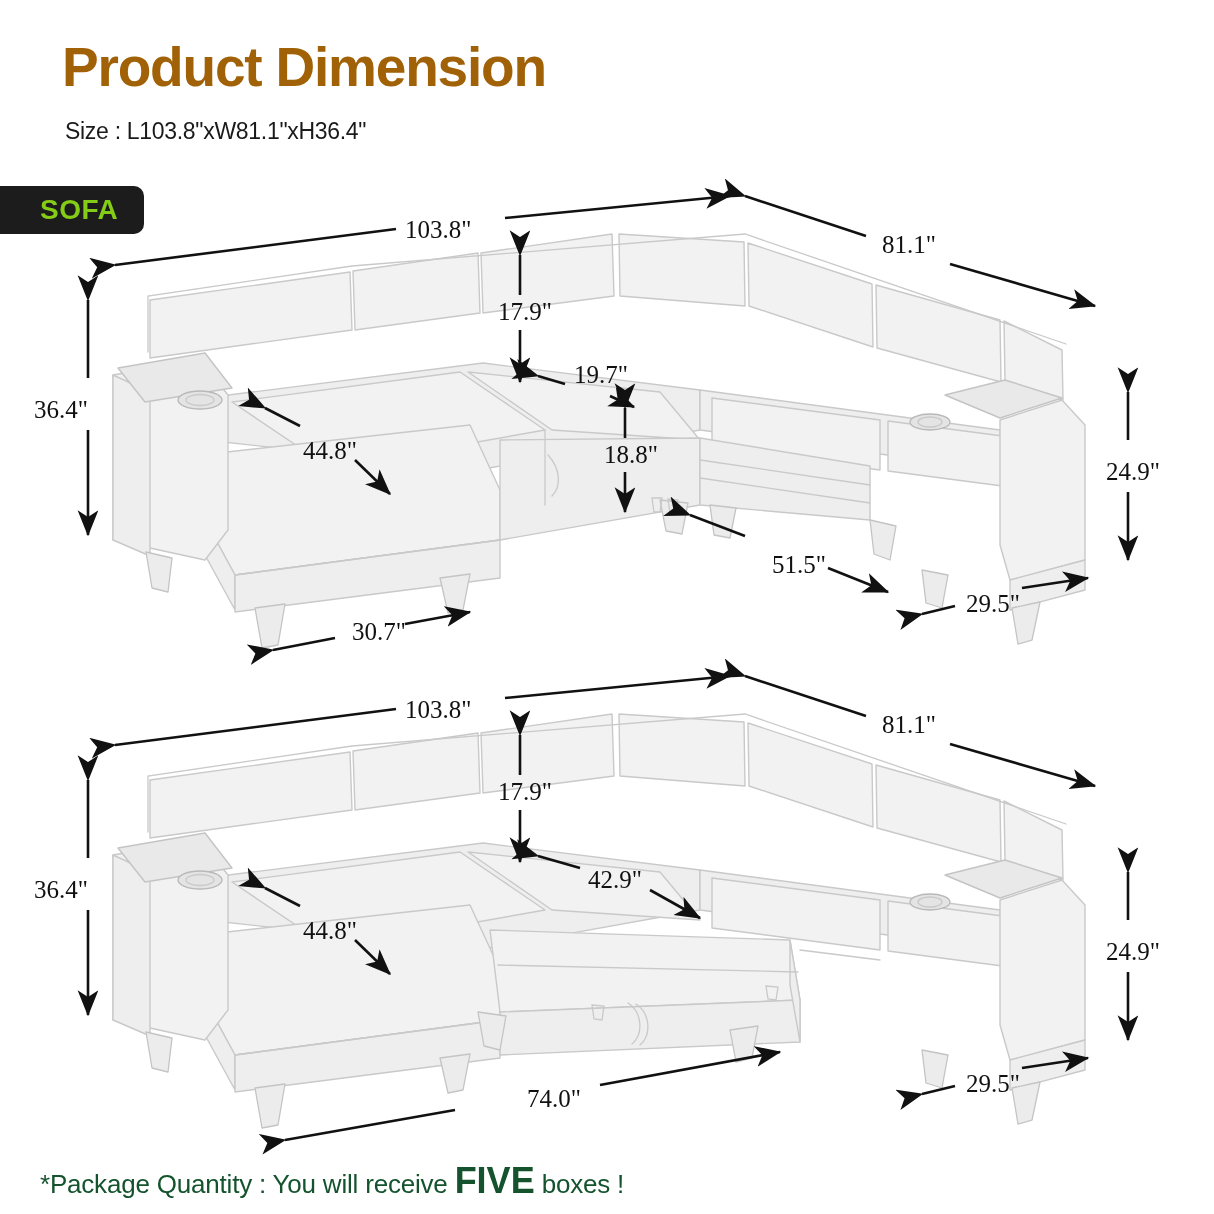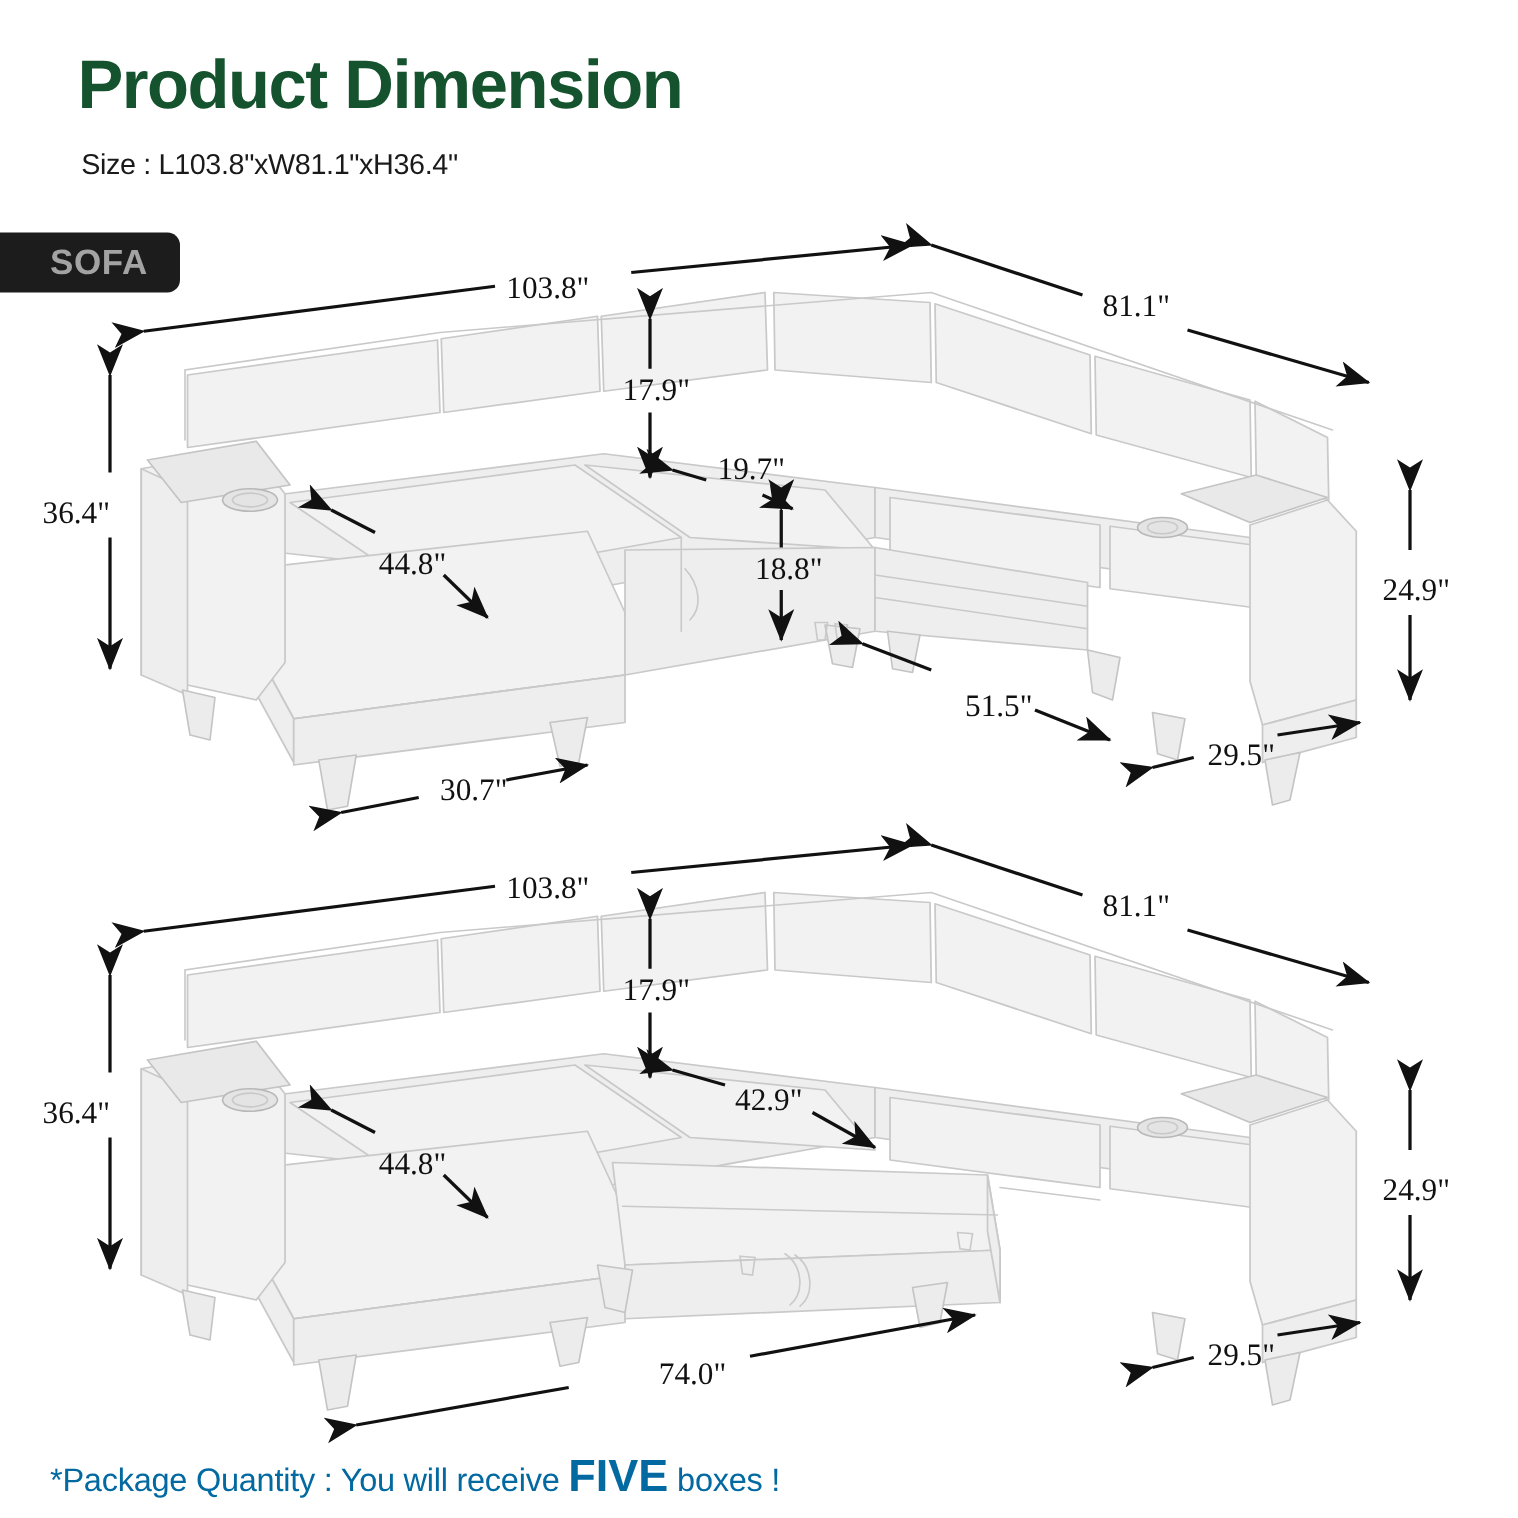--- a/index.html
+++ b/index.html
@@ -6,45 +6,45 @@
   body{
     width:1214px;height:1214px;background:#ffffff;
     font-family:"Liberation Sans", sans-serif;
     position:relative;overflow:hidden;
   }
   .page{position:absolute;inset:0;}
 
   
   .title{
     position:absolute;left:62px;top:40px;
-    font-size:55px;font-weight:bold;color:#14532d;
+    font-size:55px;font-weight:bold;color:#a16207;
     letter-spacing:-1.2px;line-height:1;
   }
   .subtitle{
     position:absolute;left:65px;top:118px;
     font-size:23px;color:#1a1a1a;letter-spacing:-0.3px;
   }
 
   
   .badge{
     position:absolute;left:0;
-    background:#1c1c1c;color:#a3a3a3;
+    background:#1c1c1c;color:#84cc16;
     font-size:28px;font-weight:bold;letter-spacing:0.5px;
     border-radius:0 10px 10px 0;
     display:flex;align-items:center;
     padding:0 26px 0 40px;
     height:48px;
   }
   #badge-sofa{top:186px;}
   #badge-sofabed{top:663px;}
 
   
   .footer{
     position:absolute;left:40px;top:1160px;
-    font-size:26px;color:#0369a1;white-space:nowrap;
+    font-size:26px;color:#14532d;white-space:nowrap;
     letter-spacing:-0.2px;
   }
   .footer .big{font-size:36px;font-weight:bold;letter-spacing:0;}
 
   
   svg{position:absolute;left:0;top:0;}
   .body-fill{fill:#f2f2f2;stroke:#c9c9c9;stroke-width:1.4;
              stroke-linejoin:round;stroke-linecap:round;}
   .body-fill2{fill:#eeeeee;stroke:#c9c9c9;stroke-width:1.4;
              stroke-linejoin:round;stroke-linecap:round;}

